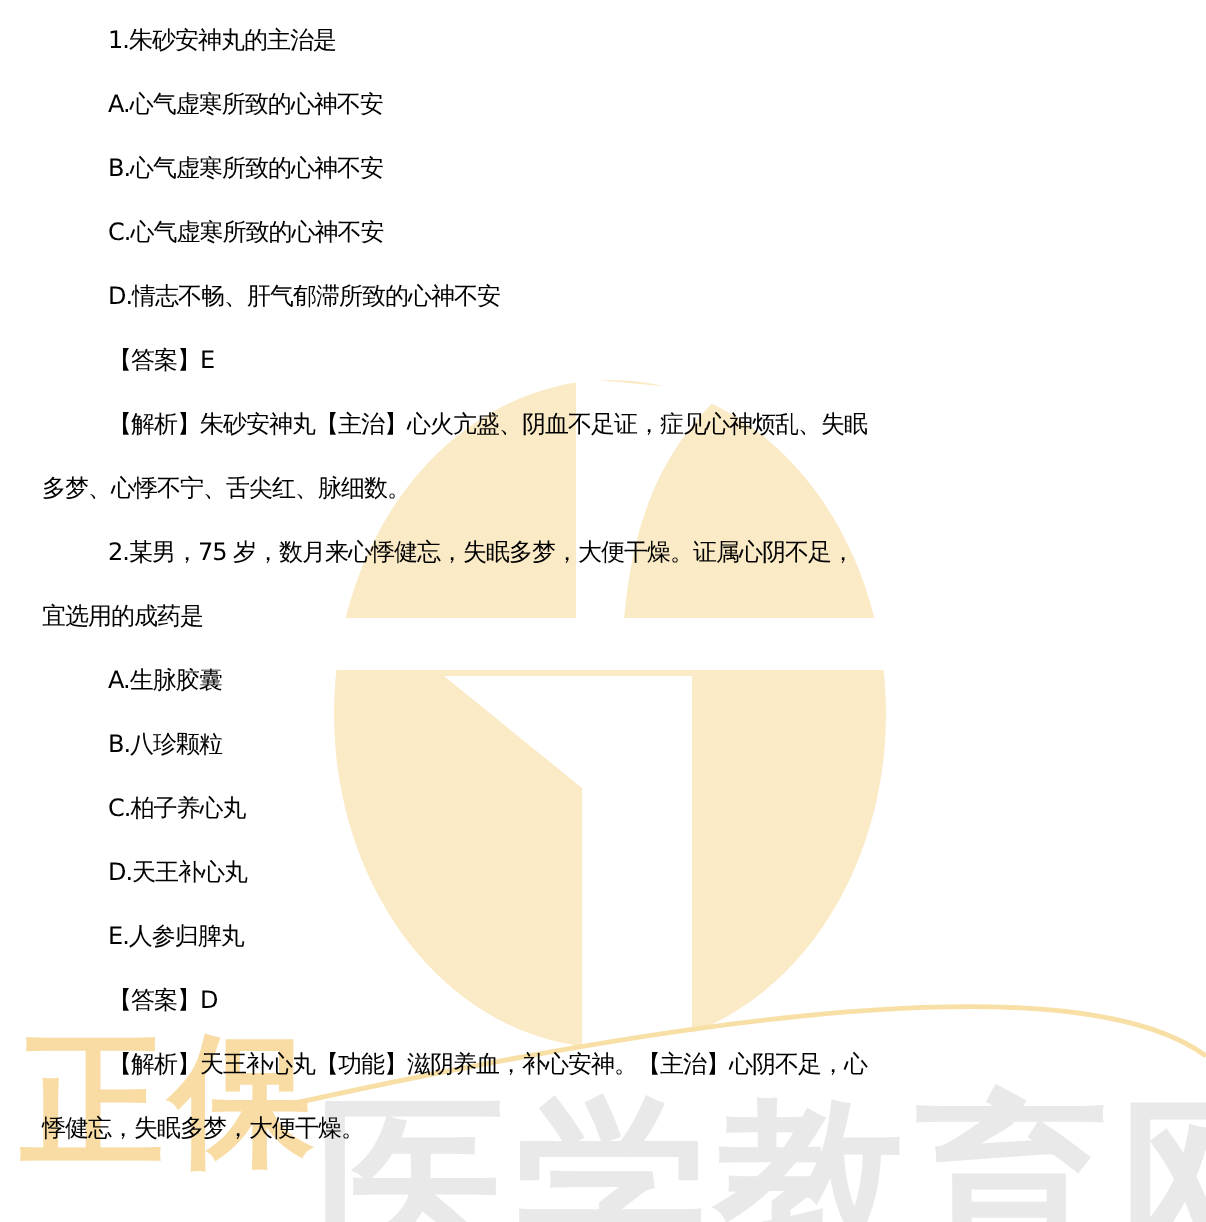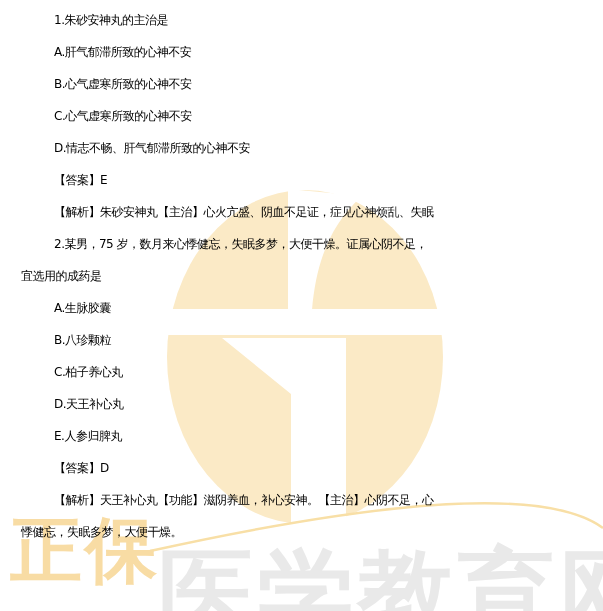--- a/index.html
+++ b/index.html
@@ -80,26 +80,27 @@
 
     <path d="M222,338 L346,338 L346,532 L291,532 L291,394 Z" fill="#ffffff"></path>
 
     <path id="wm-arc" d="M150,551 Q523,469 603,528" fill="none" stroke="#F8DFA6" stroke-width="2.5"></path>
   </svg>
 
   <div class="wm-brand">正保</div>
 
   <div class="doc">
       <div class="line indent">1.朱砂安神丸的主治是</div>
-      <div class="line indent">A.肝气郁滞所致的心神不安</div>
+      <div class="line indent">A.心气虚寒所致的心神不安</div>
       <div class="line indent">B.心气虚寒所致的心神不安</div>
       <div class="line indent">C.心气虚寒所致的心神不安</div>
       <div class="line indent">D.情志不畅、肝气郁滞所致的心神不安</div>
       <div class="line indent">【答案】E</div>
       <div class="line indent">【解析】朱砂安神丸【主治】心火亢盛、阴血不足证，症见心神烦乱、失眠</div>
+      <div class="line">多梦、心悸不宁、舌尖红、脉细数。</div>
       <div class="line indent">2.某男，75 岁，数月来心悸健忘，失眠多梦，大便干燥。证属心阴不足，</div>
       <div class="line">宜选用的成药是</div>
       <div class="line indent">A.生脉胶囊</div>
       <div class="line indent">B.八珍颗粒</div>
       <div class="line indent">C.柏子养心丸</div>
       <div class="line indent">D.天王补心丸</div>
       <div class="line indent">E.人参归脾丸</div>
       <div class="line indent">【答案】D</div>
       <div class="line indent">【解析】天王补心丸【功能】滋阴养血，补心安神。【主治】心阴不足，心</div>
       <div class="line">悸健忘，失眠多梦，大便干燥。</div>

